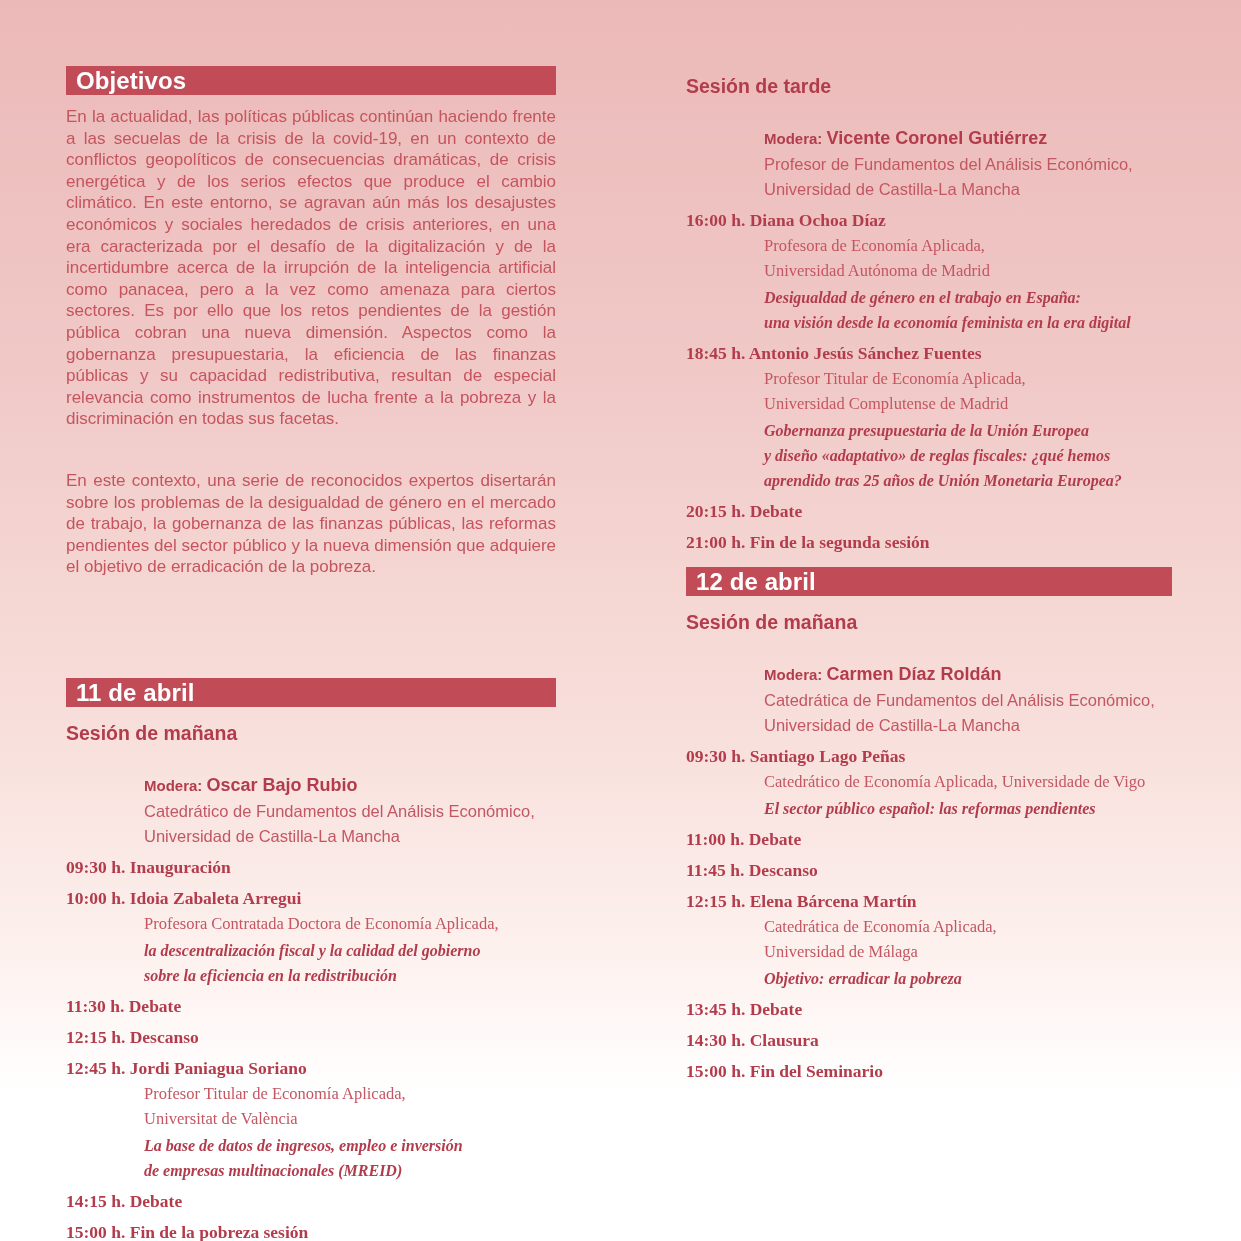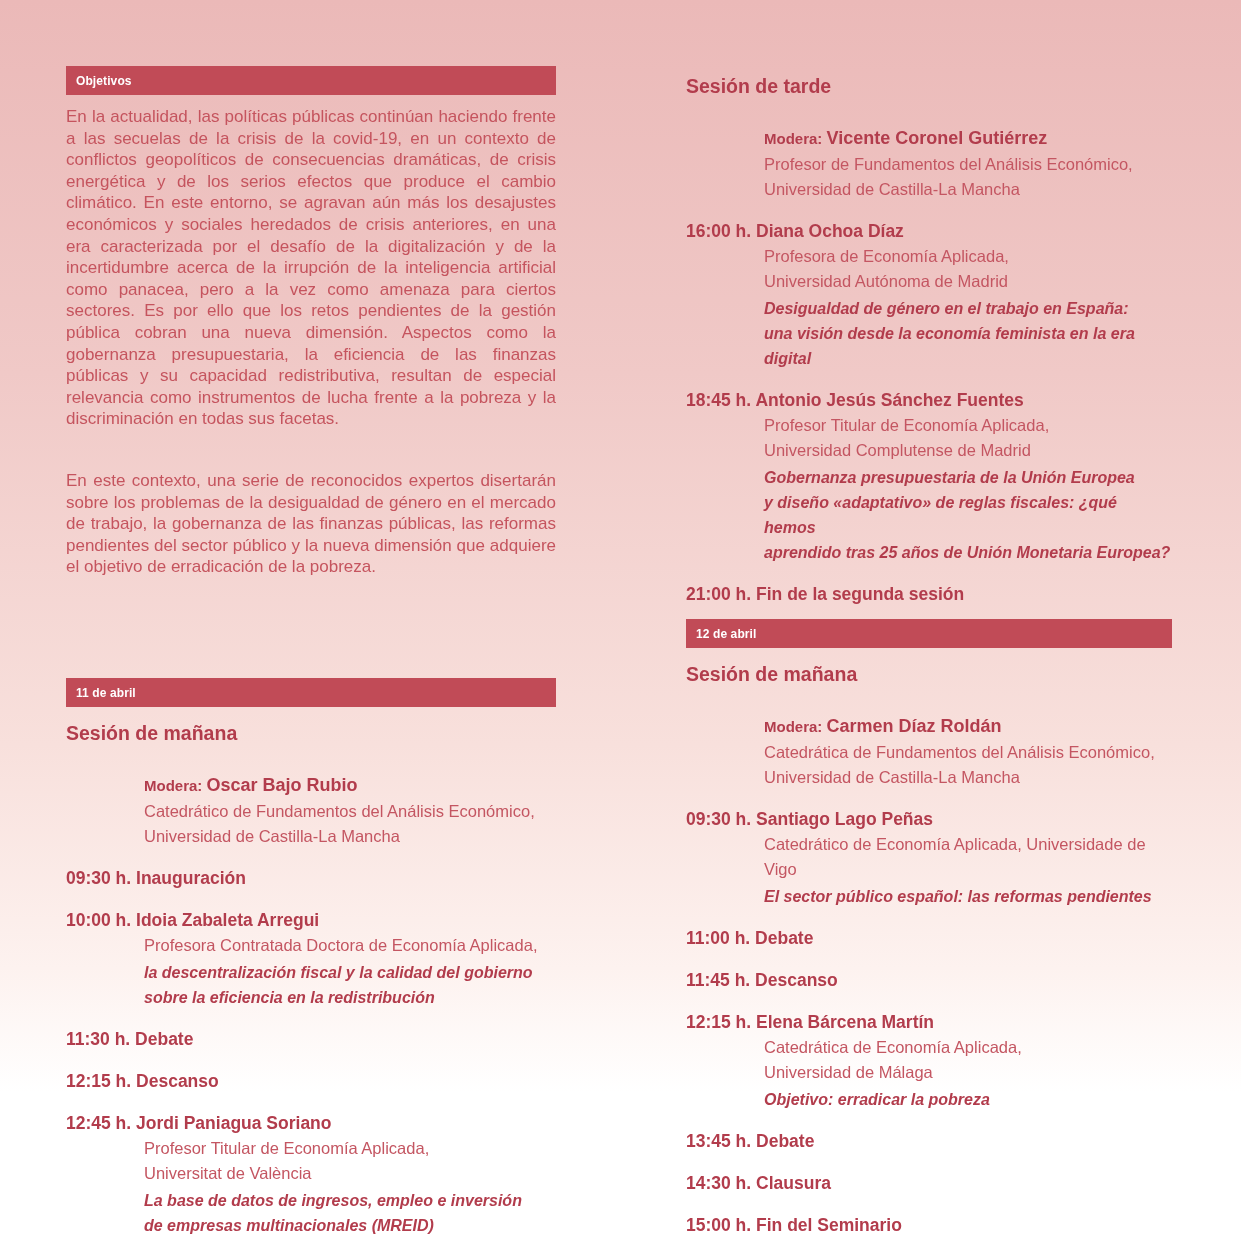--- a/index.html
+++ b/index.html
@@ -25,21 +25,21 @@
   .bar {
     background: var(--bar);
     height: 29px;
     display: flex;
     align-items: center;
     padding-left: 10px;
   }
   .bar-label {
     color: #ffffff;
     font-weight: bold;
-    font-size: 12px;
+    font-size: 24px;
     letter-spacing: 0.1px;
   }
   .intro-paragraphs { height: 583px; overflow: hidden; }
   .body-par {
     margin: 11px 0 0 0;
     color: var(--body);
     font-size: 17px;
     line-height: 21.6px;
     text-align: justify;
   }
@@ -55,21 +55,21 @@
   }
   .moderator { margin-top: 15px; margin-left: 78px; }
   .moderator-line { line-height: 27px; color: var(--strong); margin-top: 27px; }
   .moderator-label { font-size: 15px; font-weight: bold; }
   .moderator-name  { font-size: 18px; font-weight: bold; }
   .detail-line {
     font-size: 16.5px;
     line-height: 25px;
     color: var(--detail);
   }
-  .event { margin-top: 16px; }
+  .event { margin-top: 5px; font-family: Liberation Serif, serif; }
   .event-line {
     font-size: 17.5px;
     font-weight: bold;
     line-height: 26px;
     color: var(--strong);
   }
   .event .detail-line { margin-left: 78px; }
   .talk-line {
     margin-left: 78px;
     font-size: 16px;
@@ -151,20 +151,23 @@
         </div>
         <div class="event">
           <div class="event-line"><span class="event-time">18:45 h. </span><span class="event-name">Antonio Jesús Sánchez Fuentes</span></div>
           <div class="detail-line">Profesor Titular de Economía Aplicada,</div>
           <div class="detail-line">Universidad Complutense de Madrid</div>
           <div class="talk-line">Gobernanza presupuestaria de la Unión Europea</div>
           <div class="talk-line">y diseño «adaptativo» de reglas fiscales: ¿qué hemos</div>
           <div class="talk-line">aprendido tras 25 años de Unión Monetaria Europea?</div>
         </div>
         <div class="event">
+          <div class="event-line"><span class="event-time">20:15 h. </span><span class="event-name">Debate</span></div>
+        </div>
+        <div class="event">
           <div class="event-line"><span class="event-time">21:00 h. </span><span class="event-name">Fin de la segunda sesión</span></div>
         </div>
       </div>
     <div class="bar day-bar">
       <span class="bar-label">12 de abril</span>
     </div>
     <div class="session-container" id="session-2">
         <div class="session-title">Sesión de mañana</div>
         <div class="moderator">
           <div class="moderator-line"><span class="moderator-label">Modera: </span><span class="moderator-name">Carmen Díaz Roldán</span></div>

